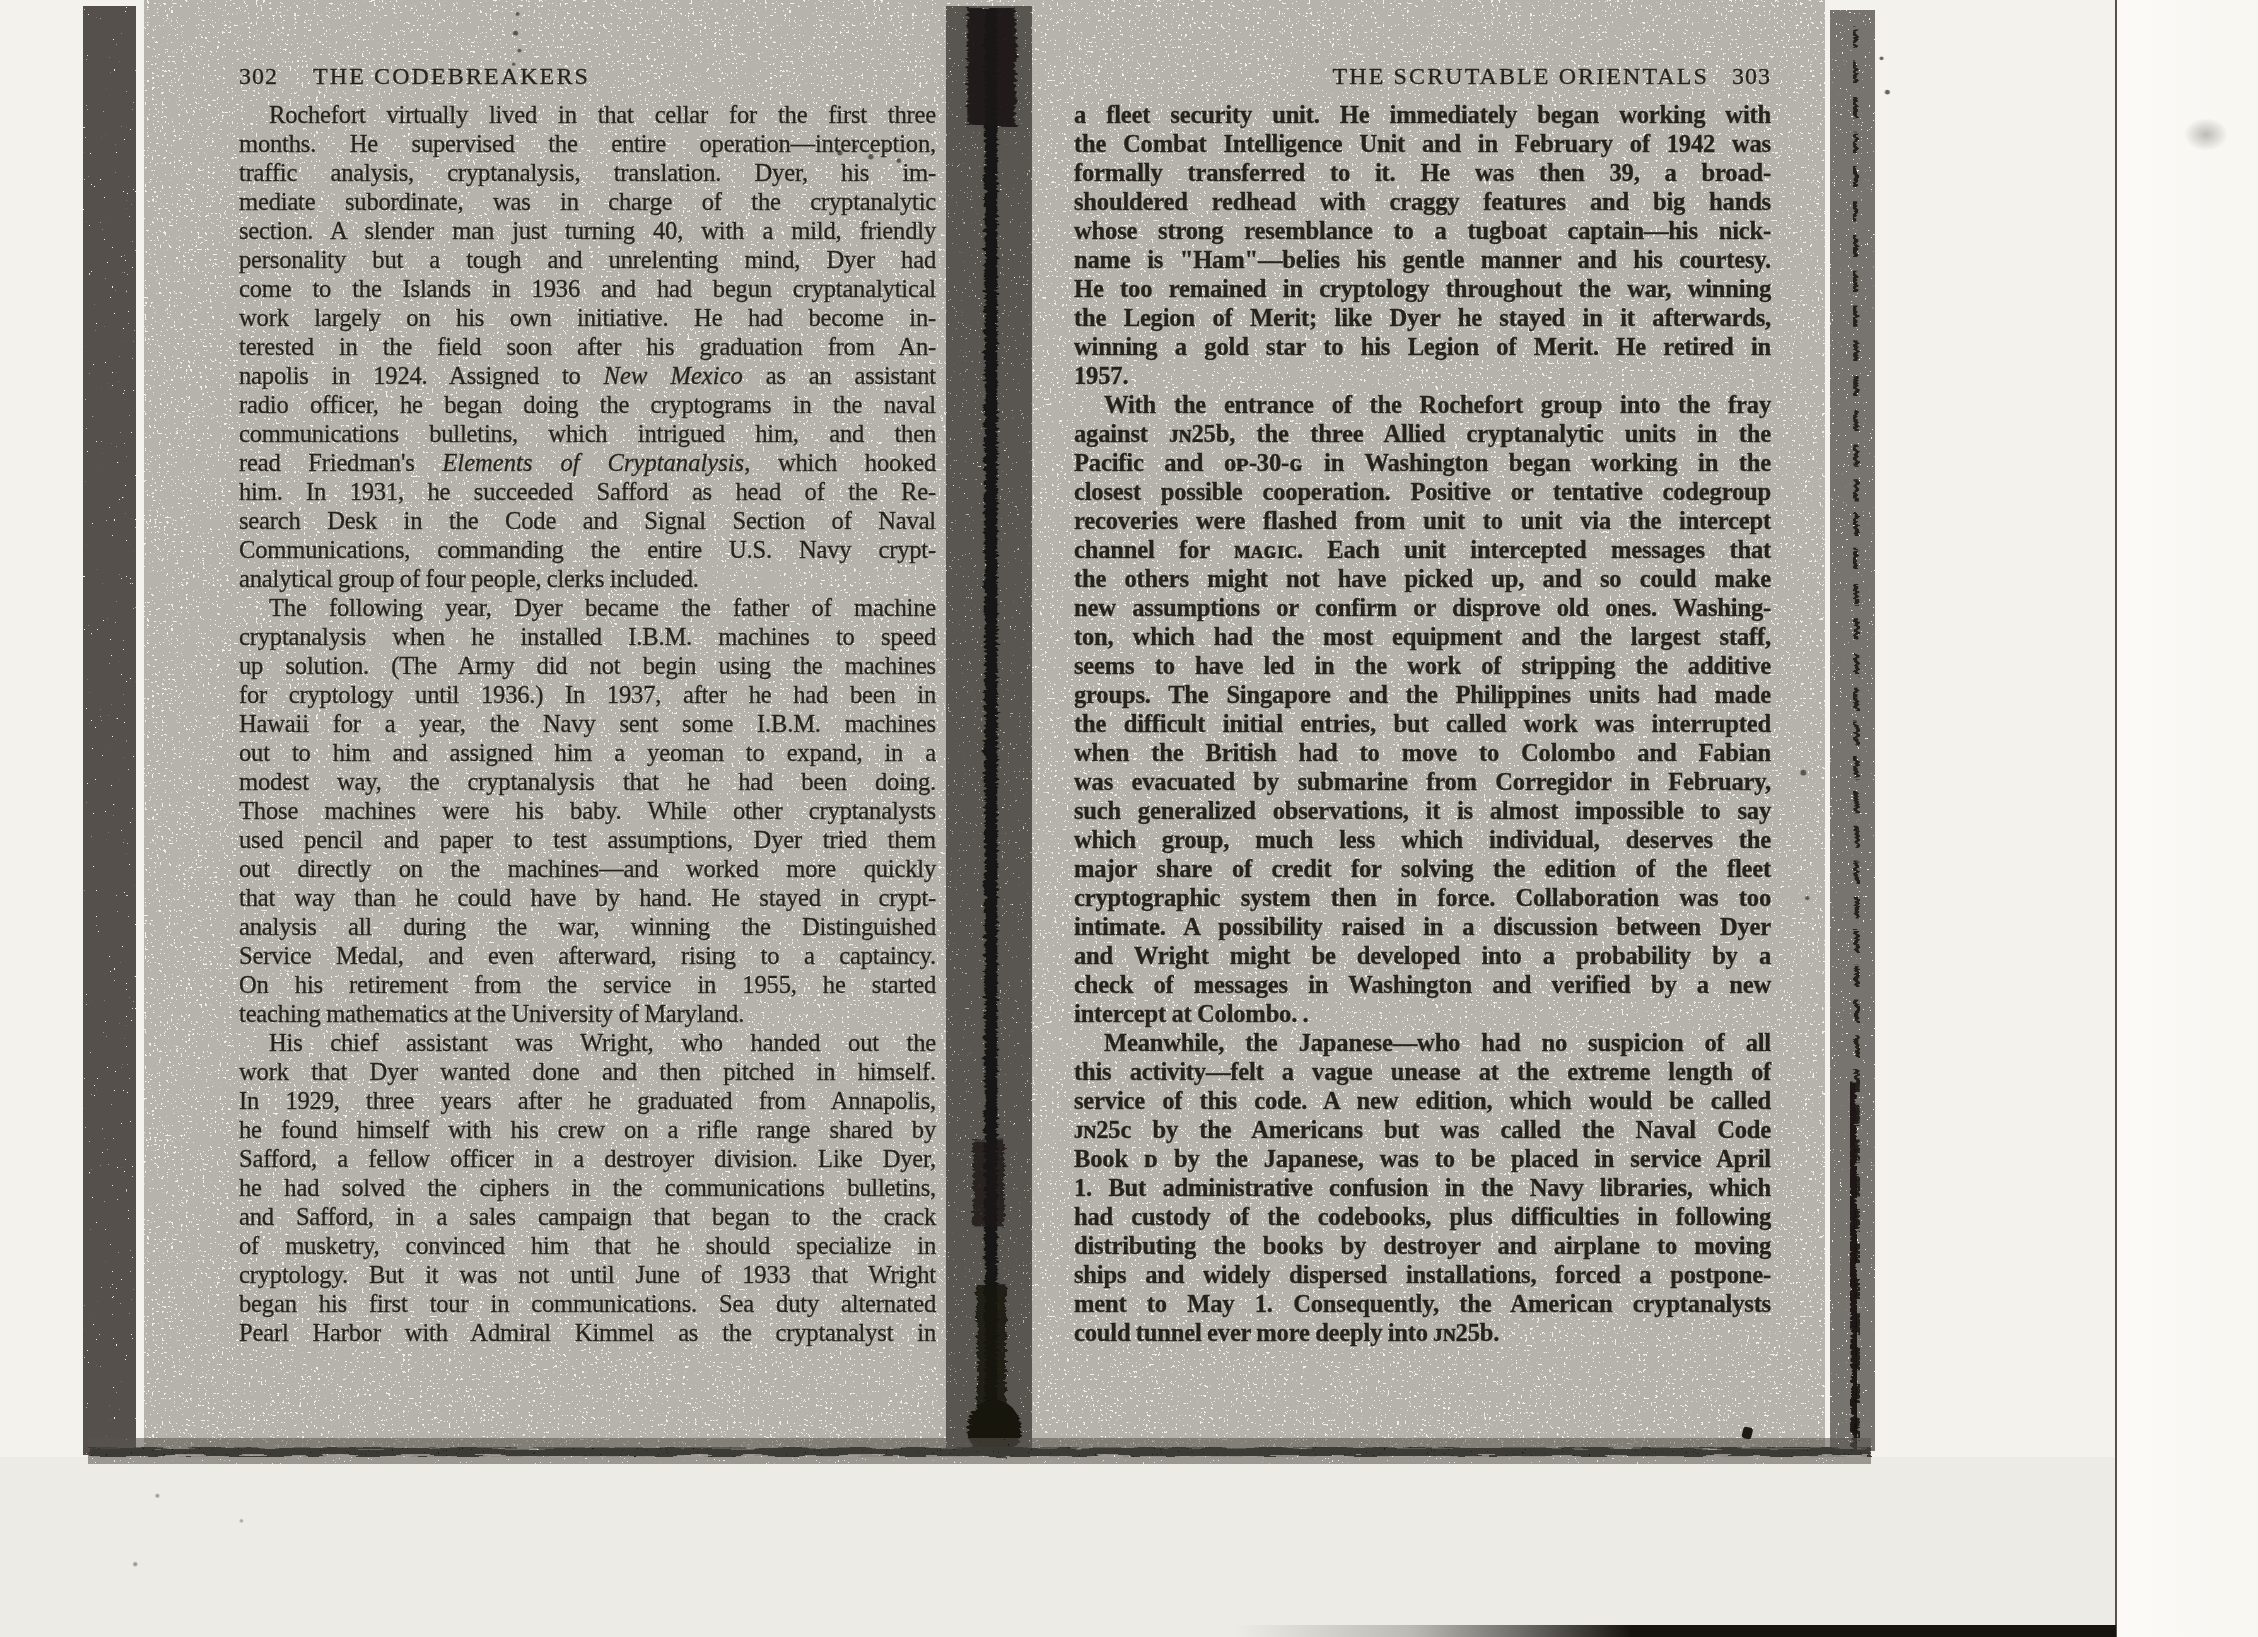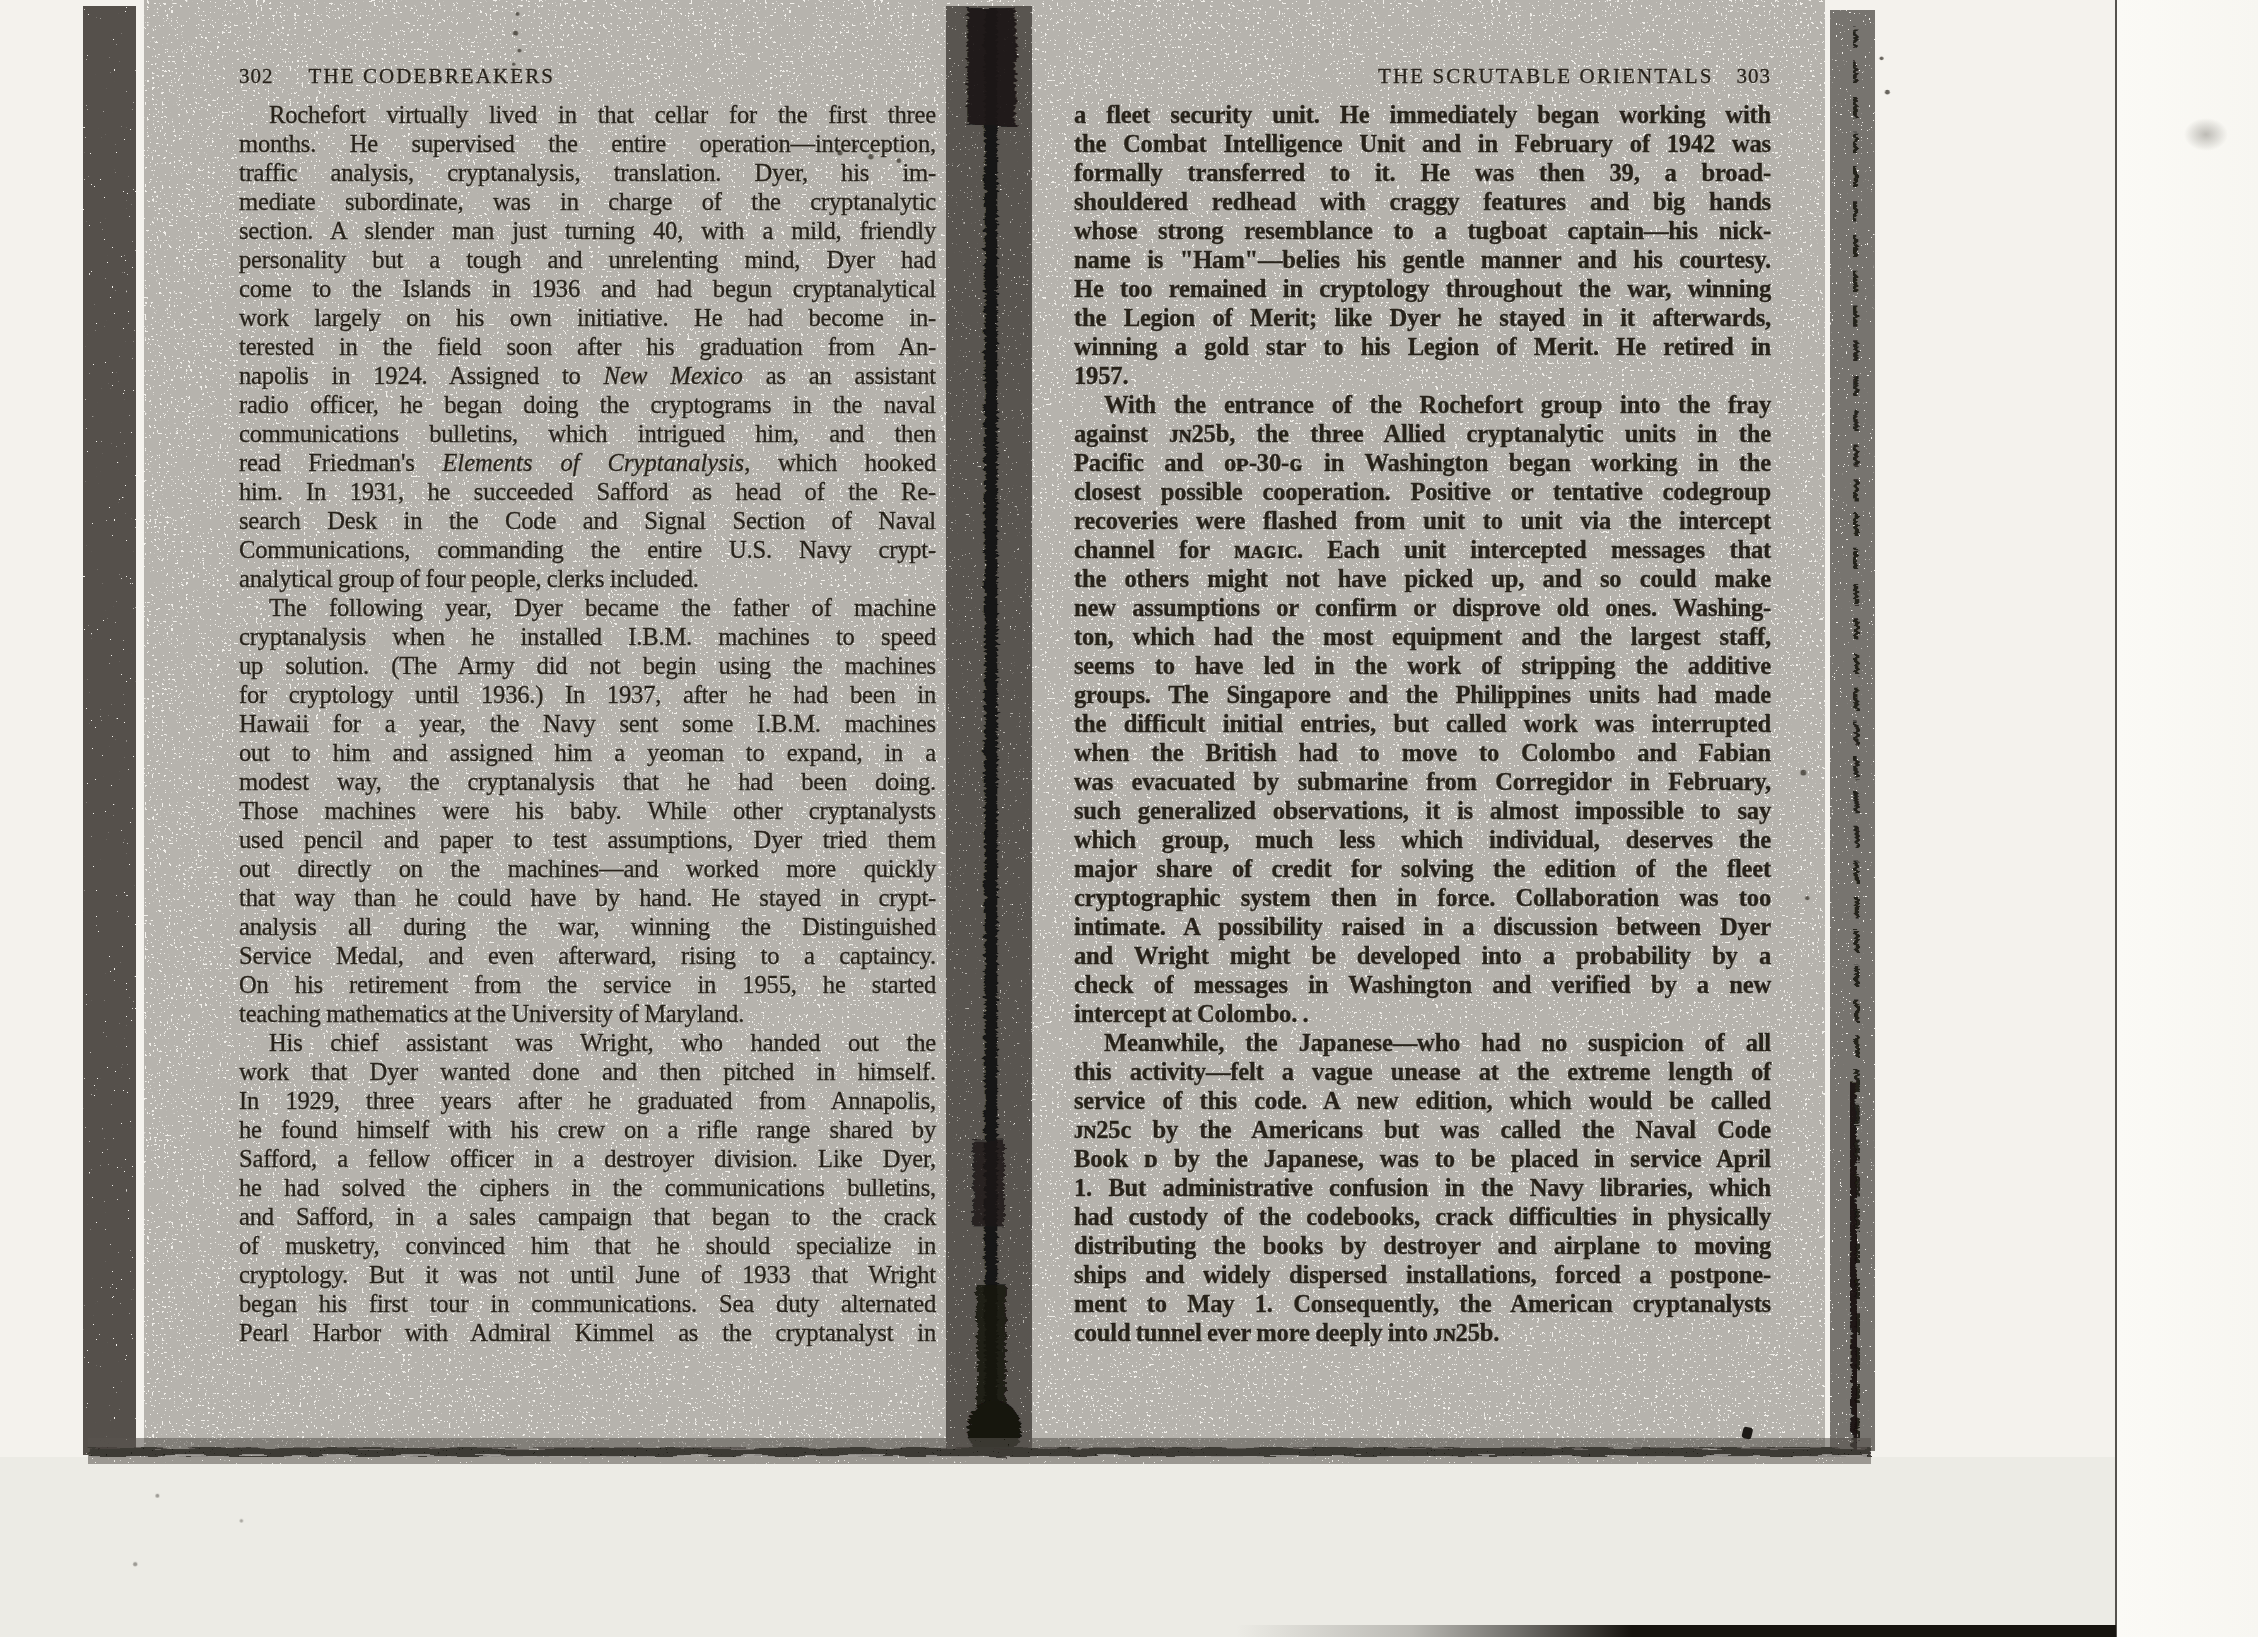--- a/index.html
+++ b/index.html
@@ -16,21 +16,21 @@
     background:linear-gradient(to right,#fbfaf6,#f7f6f1);
     border-left:2.9px solid #56534e;}
   
   #bottom-strip{position:absolute;left:1236px;top:1625px;width:880px;height:12.6px;
     background:linear-gradient(to right, rgba(40,38,34,0) 0%, rgba(40,38,34,.25) 20%,
       rgba(30,28,25,.6) 32%, #17140f 45%, #17140f 100%);}
   
   .page-col{position:absolute;top:100px;width:697px;}
   #left-col{left:239px;}
   #right-col{left:1074px;font-weight:bold;}
-  .running-head{position:absolute;top:64px;width:697px;font-size:21px;line-height:25px;
+  .running-head{position:absolute;top:64px;width:697px;font-size:24px;line-height:25px;
     letter-spacing:2.1px;-webkit-text-stroke:0.3px #2b2620;white-space:nowrap;}
   #head-left{left:239px;text-align:left;}
   #head-right{left:1074px;text-align:right;}
   #head-left .pageno{margin-right:35px;letter-spacing:1px;}
   #head-right .pageno{margin-left:23px;letter-spacing:1px;}
   .line{height:29px;font-size:24.6px;line-height:29px;
     text-align:justify;text-align-last:justify;
     letter-spacing:-0.2px;word-spacing:-0.5px;
     -webkit-text-stroke:0.3px #2c2721;}
   .line.flush{text-align-last:left;}
@@ -197,21 +197,21 @@
       <div class="line">intimate. A possibility raised in a discussion between Dyer</div>
       <div class="line">and Wright might be developed into a probability by a</div>
       <div class="line">check of messages in Washington and verified by a new</div>
       <div class="line flush">intercept at Colombo. .</div>
       <div class="line indent">Meanwhile, the Japanese—who had no suspicion of all</div>
       <div class="line">this activity—felt a vague unease at the extreme length of</div>
       <div class="line">service of this code. A new edition, which would be called</div>
       <div class="line">ᴊɴ25c by the Americans but was called the Naval Code</div>
       <div class="line">Book ᴅ by the Japanese, was to be placed in service April</div>
       <div class="line">1. But administrative confusion in the Navy libraries, which</div>
-      <div class="line">had custody of the codebooks, crack difficulties in physically</div>
+      <div class="line">had custody of the codebooks, plus difficulties in following</div>
       <div class="line">distributing the books by destroyer and airplane to moving</div>
       <div class="line">ships and widely dispersed installations, forced a postpone-</div>
       <div class="line">ment to May 1. Consequently, the American cryptanalysts</div>
       <div class="line flush">could tunnel ever more deeply into ᴊɴ25b.</div>
     </div>
 
   <div id="bottom-strip"></div>
 </div>
 
 

